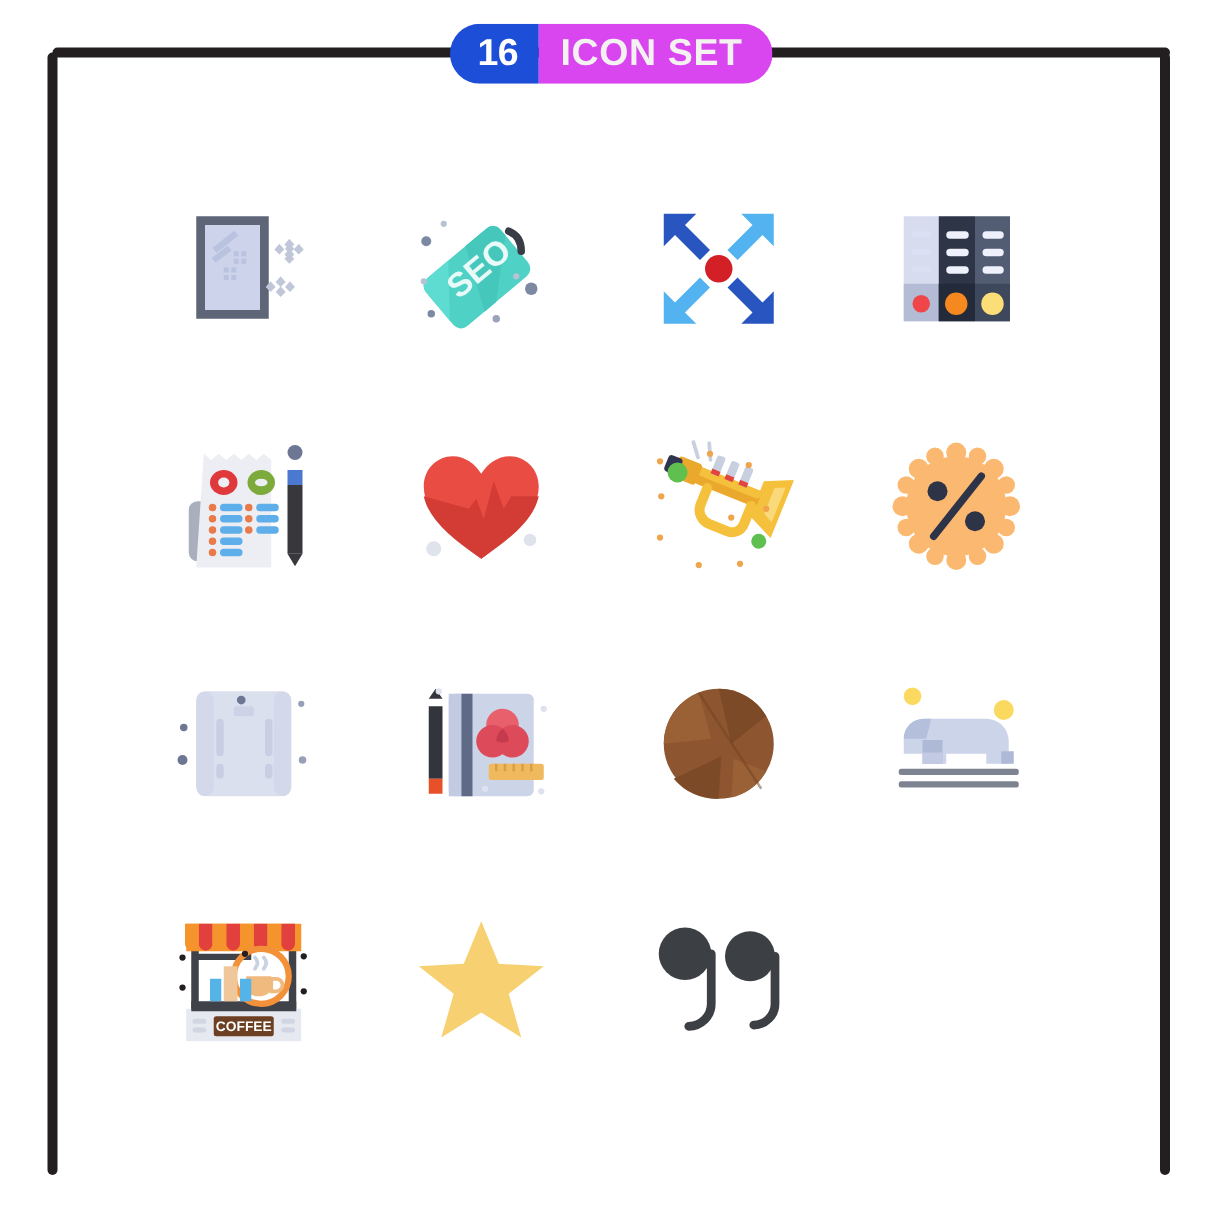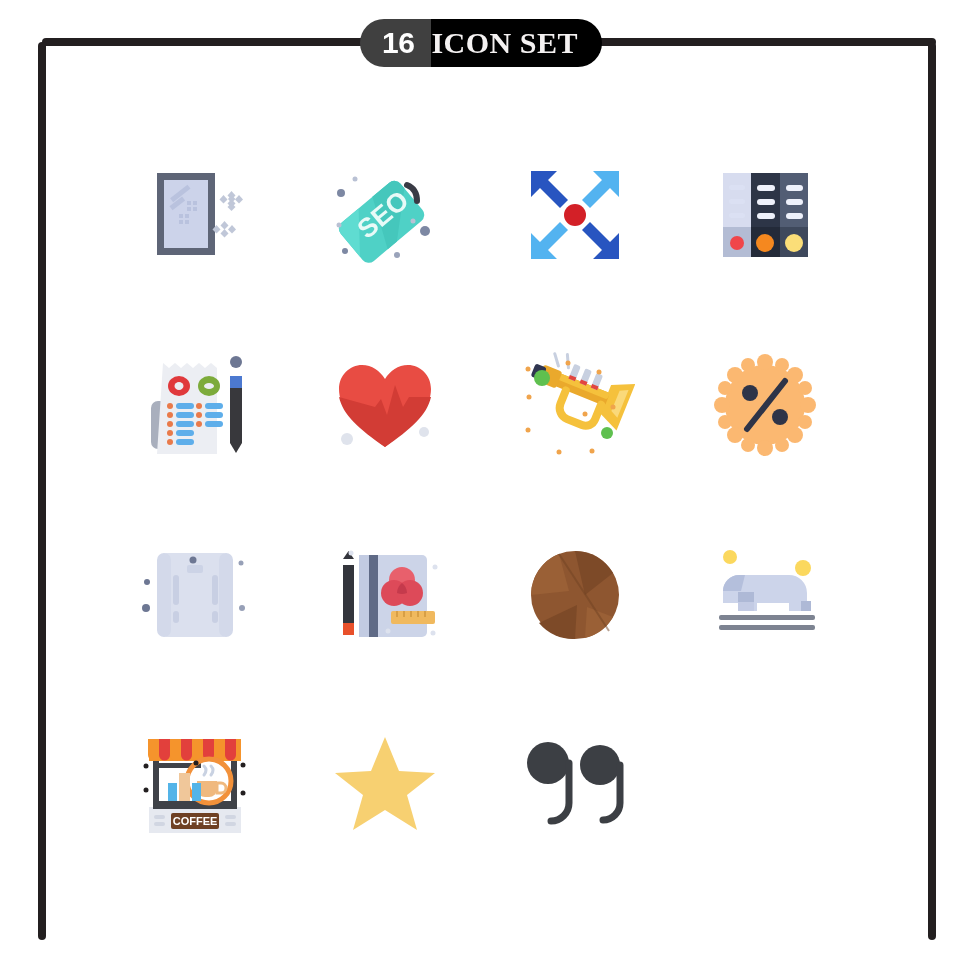--- a/index.html
+++ b/index.html
@@ -50,41 +50,40 @@
     left: 360px;
     top: 19px;
     height: 48px;
     display: flex;
     align-items: stretch;
     border-radius: 24px;
     overflow: hidden;
     z-index: 5;
   }
   .badge-count {
-    background: #404040;
+    background: #1d4ed8;
     color: #ffffff;
     font-size: 30px;
     font-weight: bold;
     letter-spacing: -0.5px;
     display: flex;
     align-items: center;
     justify-content: center;
     padding: 0 17px 0 22px;
   }
   .badge-title {
-    background: #000000;
+    background: #d946ef;
     color: #f4f1f1;
     font-size: 30px;
     font-weight: bold;
     letter-spacing: 0.5px;
     display: flex;
     align-items: center;
     justify-content: center;
-    padding: 0 24px 0 0;
-    font-family: Liberation Serif, serif;
+    padding: 0 24px 0 17px;
   }
   
   .grid {
     position: absolute;
     left: 100px;
     top: 120px;
     width: 790px;
     display: grid;
     grid-template-columns: repeat(4, 190px);
     grid-template-rows: repeat(4, 190px);

